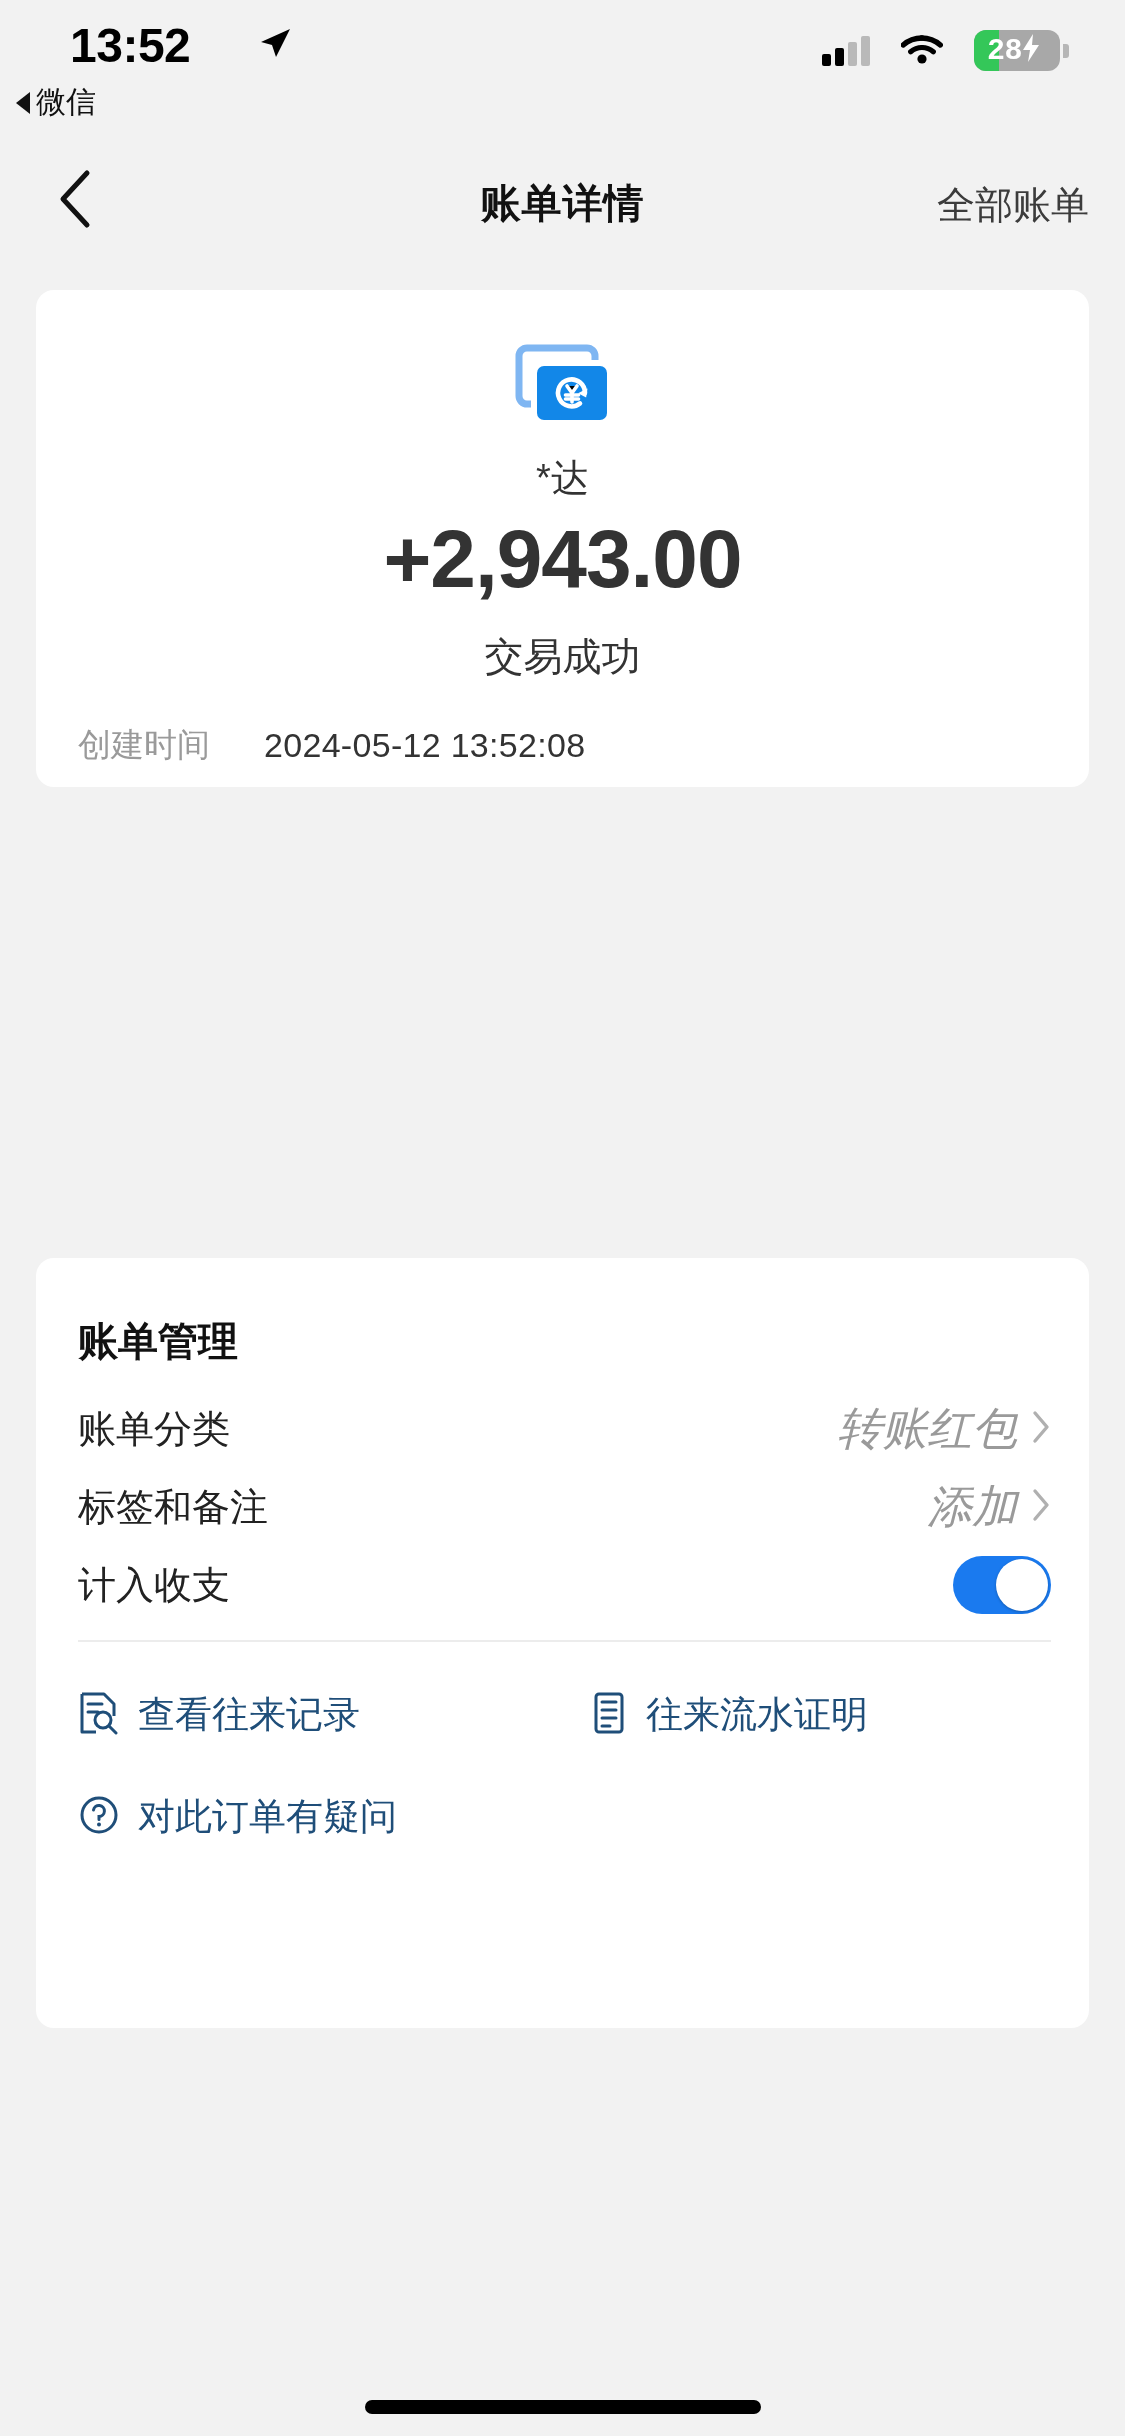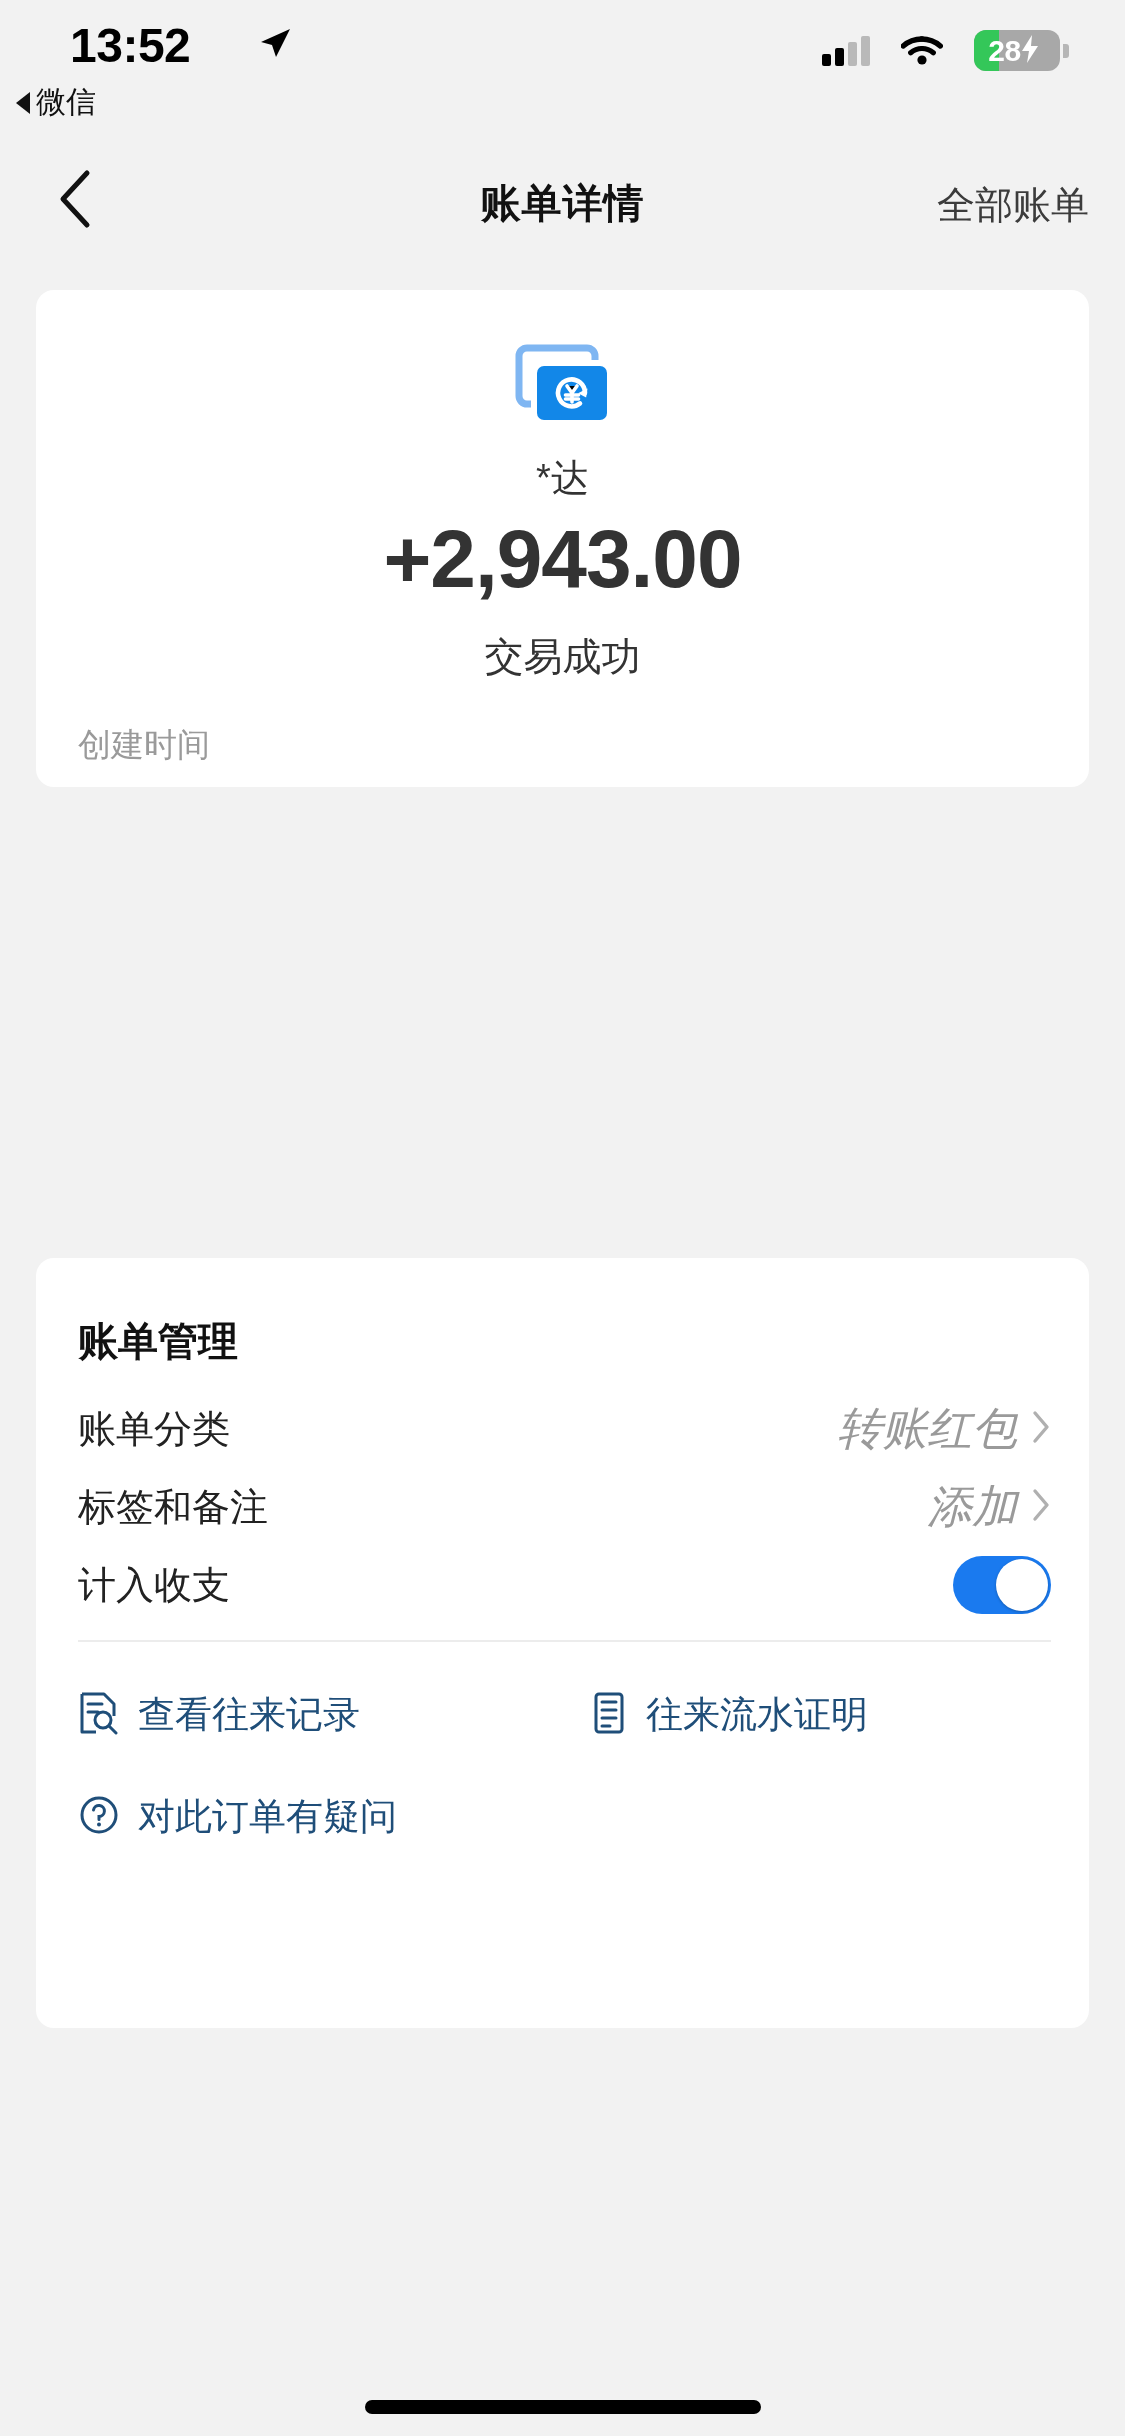--- a/index.html
+++ b/index.html
@@ -26,21 +26,21 @@
     font-size: 30px; color: #111; display: flex; align-items: center; gap: 6px;
   }
   .sb-backapp .tri {
     width: 0; height: 0;
     border-top: 11px solid transparent;
     border-bottom: 11px solid transparent;
     border-right: 14px solid #111;
   }
   .sb-right {
     position: absolute; right: 56px; top: 30px;
-    display: flex; align-items: center; gap: 31px;
+    display: flex; align-items: center; gap: 31px; font-family: Liberation Mono, monospace;
   }
   .bars { display: flex; align-items: flex-end; gap: 4px; height: 30px; }
   .bars i { display: block; width: 9px; border-radius: 2px; background: #000; }
   .bars i:nth-child(1) { height: 12px; }
   .bars i:nth-child(2) { height: 18px; }
   .bars i:nth-child(3) { height: 24px; background: #b9b9b9; }
   .bars i:nth-child(4) { height: 30px; background: #b9b9b9; }
   .battery {
     position: relative; width: 86px; height: 41px;
     background: #a8a8a8; border-radius: 12px;
@@ -245,20 +245,21 @@
         </g>
       </svg>
     </div>
 
     <div class="payee">*达</div>
     <div class="amount">+2,943.00</div>
     <div class="status">交易成功</div>
 
     <div class="detail-row" id="row-created">
       <div class="lbl">创建时间</div>
+      <div class="val">2024-05-12 13:52:08</div>
     </div>
   </div>
 
   <div class="card" id="card-manage">
 
     <div class="card-heading">账单管理</div>
 
     <div class="list-row" id="mrow-category">
       <div class="title">账单分类</div>
       <div class="right">

